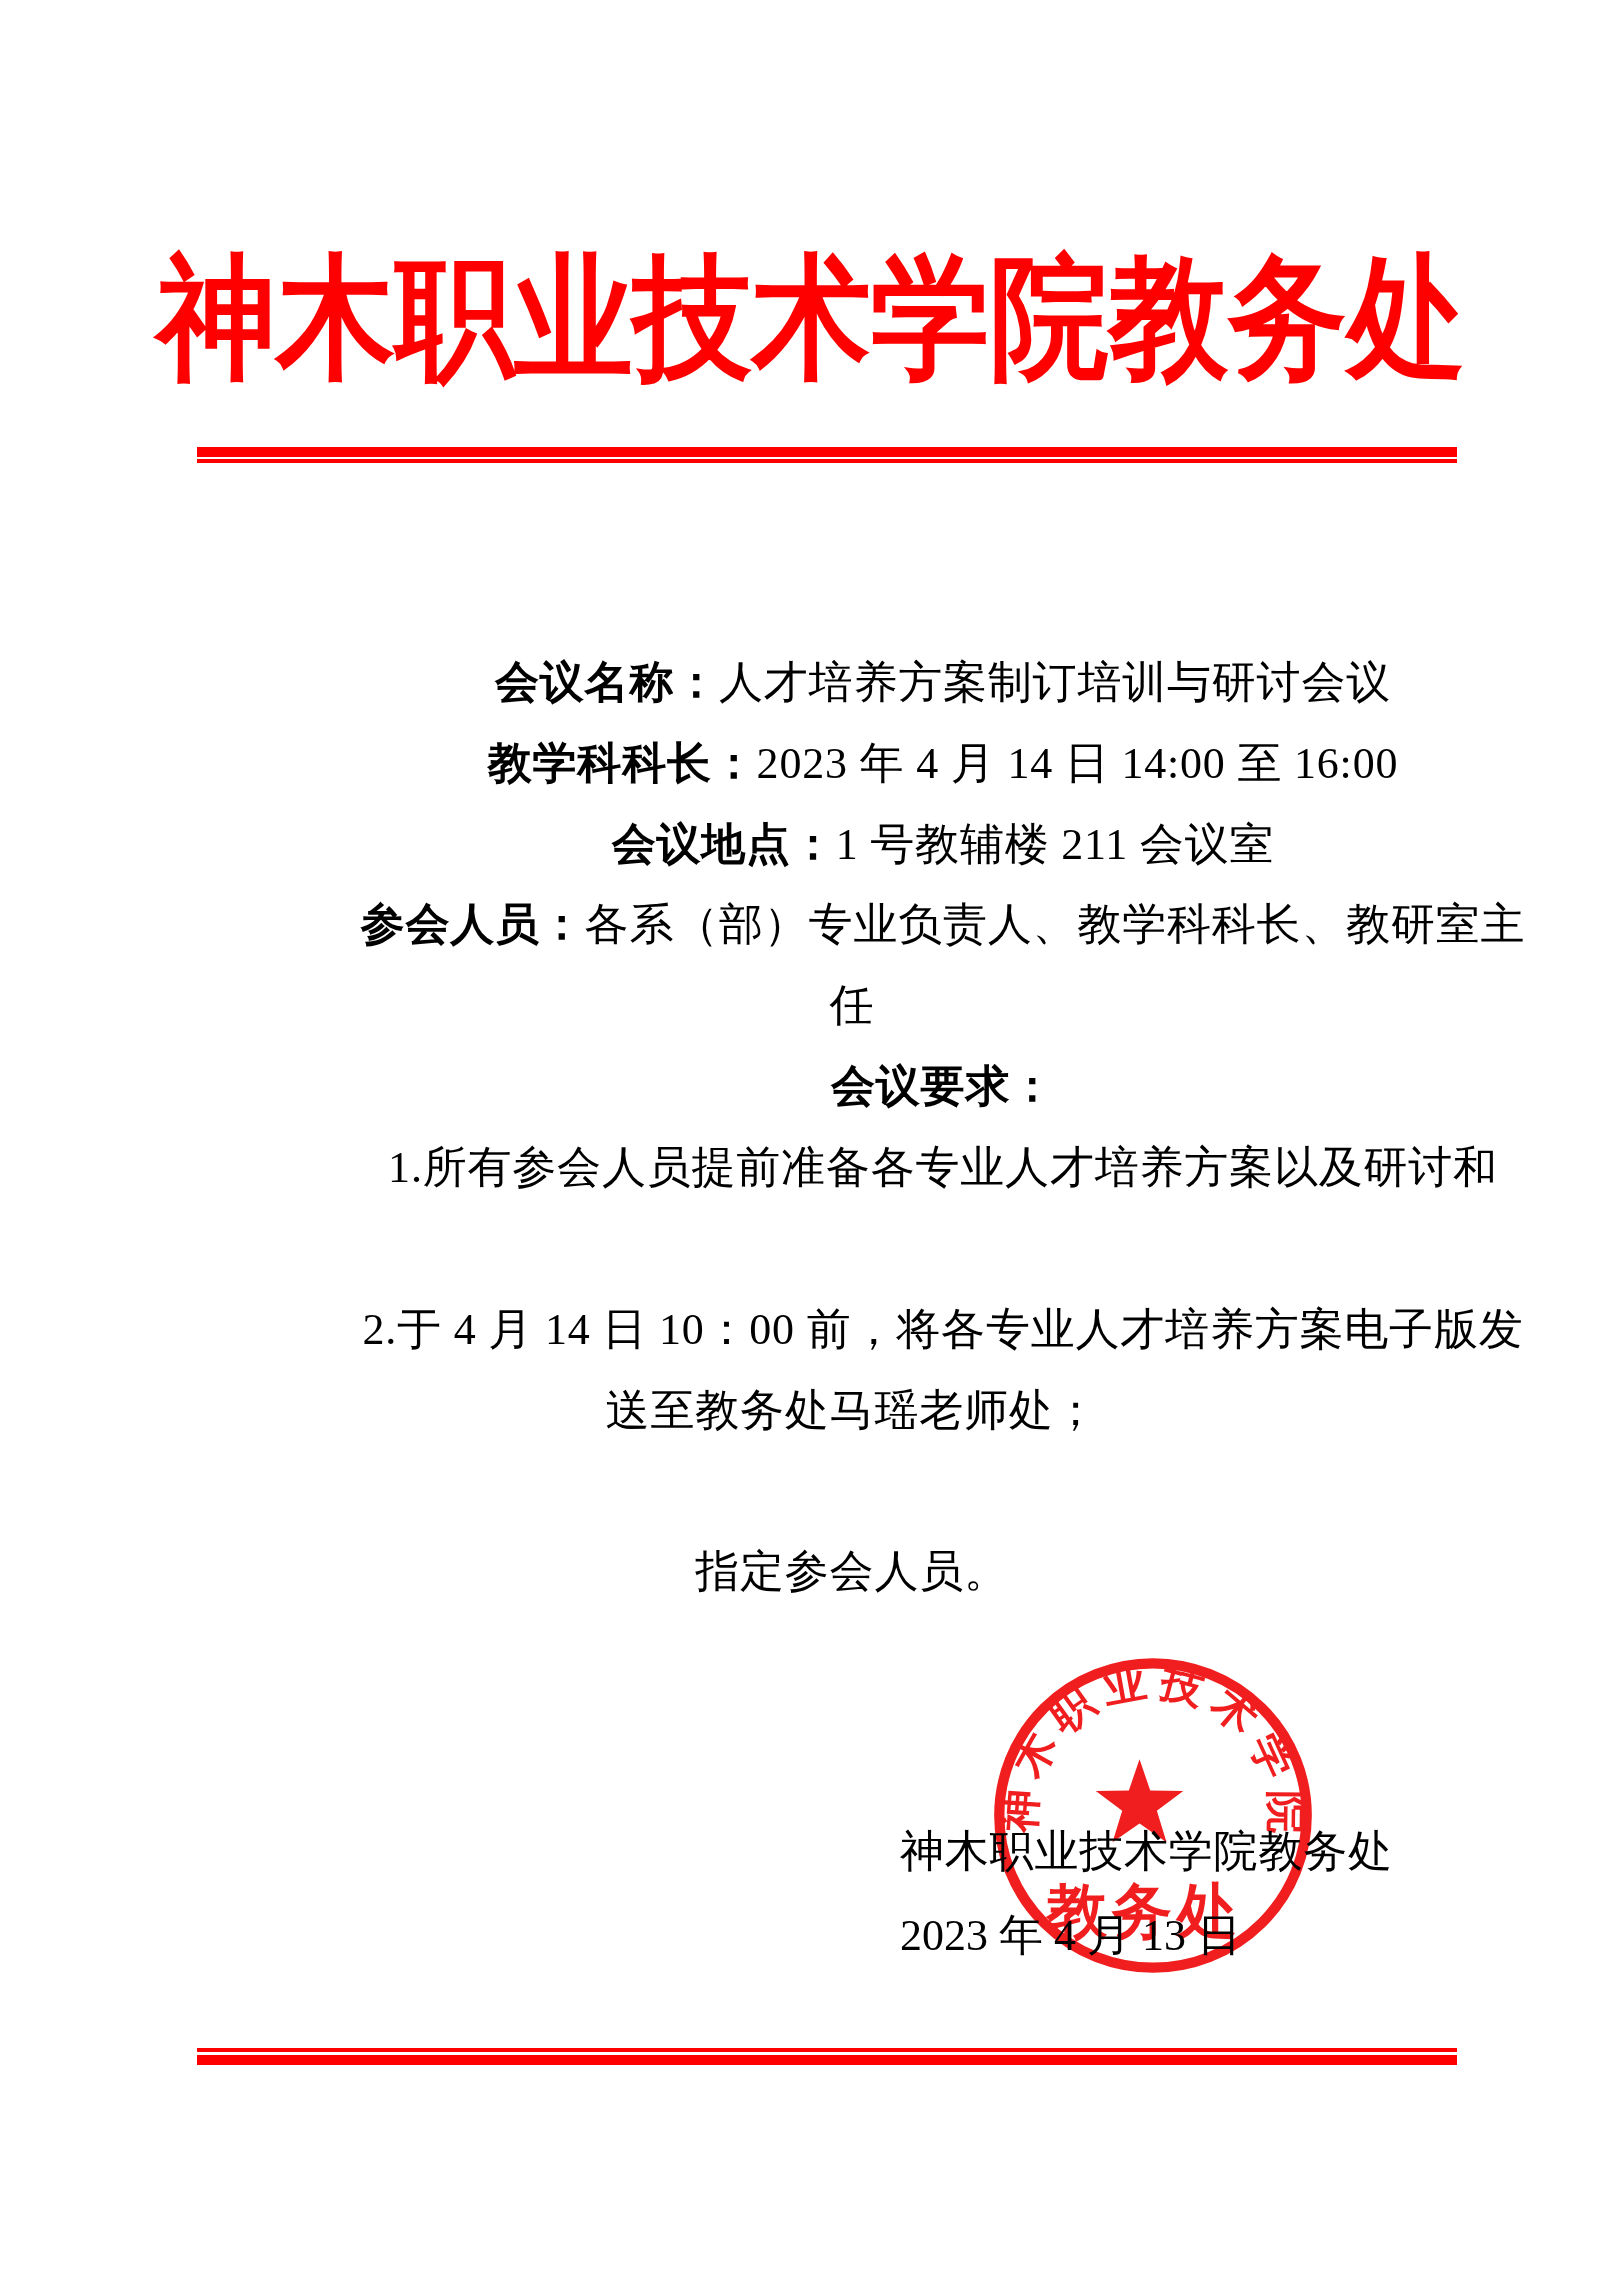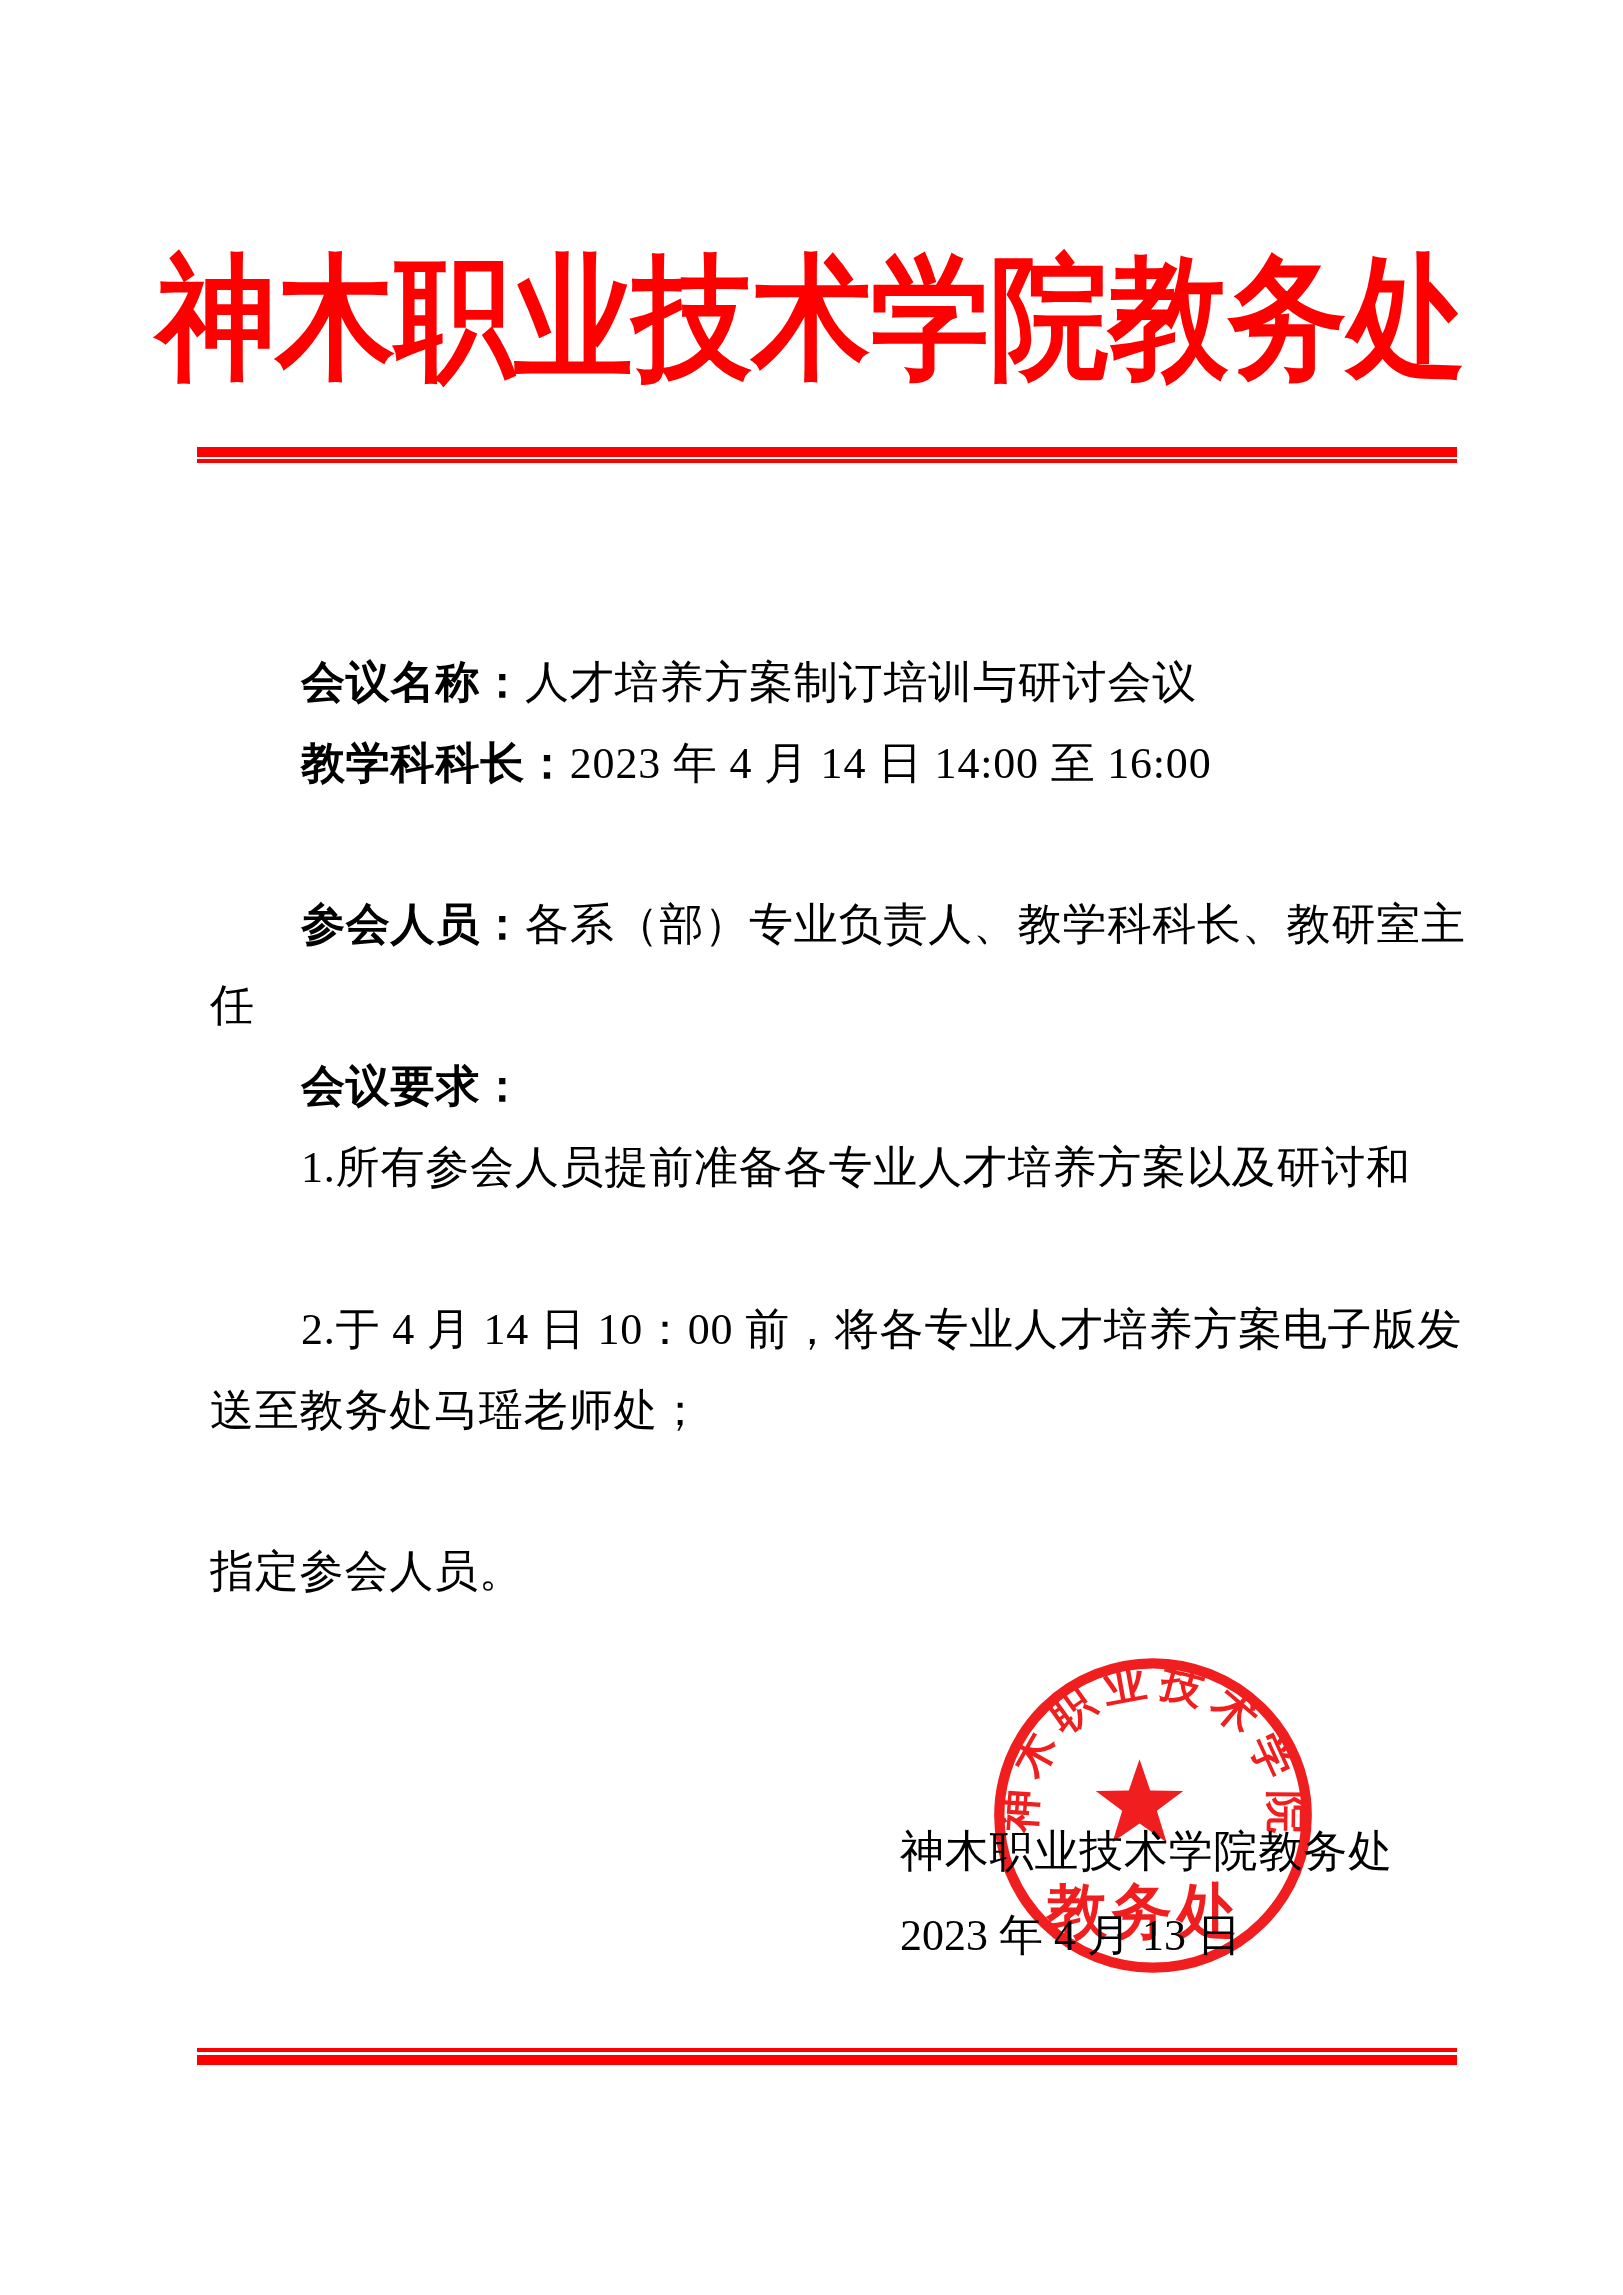--- a/index.html
+++ b/index.html
@@ -42,24 +42,25 @@
     text-align:center;
     font-size:59px;font-weight:bold;
     letter-spacing:4.8px;
     line-height:63px;
     white-space:nowrap;
   }
 
   
   .line{
     position:absolute;
-    left:210px;width:1268px;
+    left:218px;width:1268px;
     font-size:44px;line-height:49px;
     white-space:nowrap;
     letter-spacing:0.8px;
+    text-align:center;
   }
   .line.indent{padding-left:91px;}
   .line .lbl{font-weight:bold;}
 
   
   .sig-org{
     position:absolute;
     left:900px;top:1828px;width:491px;
     text-align:center;
     font-size:44px;line-height:48px;
@@ -98,20 +99,23 @@
     <div class="thin"></div>
   </div>
 
 
   <div class="line indent" style="top:658px">
     <span class="lbl">会议名称：</span><span class="txt">人才培养方案制订培训与研讨会议</span>
   </div>
   <div class="line indent" style="top:739px">
     <span class="lbl">教学科科长：</span><span class="txt">2023 年 4 月 14 日 14:00 至 16:00</span>
   </div>
+  <div class="line indent" style="top:820px">
+    <span class="lbl">会议地点：</span><span class="txt">1 号教辅楼 211 会议室</span>
+  </div>
   <div class="line indent" style="top:900px">
     <span class="lbl">参会人员：</span><span class="txt">各系（部）专业负责人、教学科科长、教研室主</span>
   </div>
   <div class="line" style="top:981px">
     <span class="txt">任</span>
   </div>
   <div class="line indent" style="top:1062px">
     <span class="lbl">会议要求：</span>
   </div>
   <div class="line indent" style="top:1143px">

